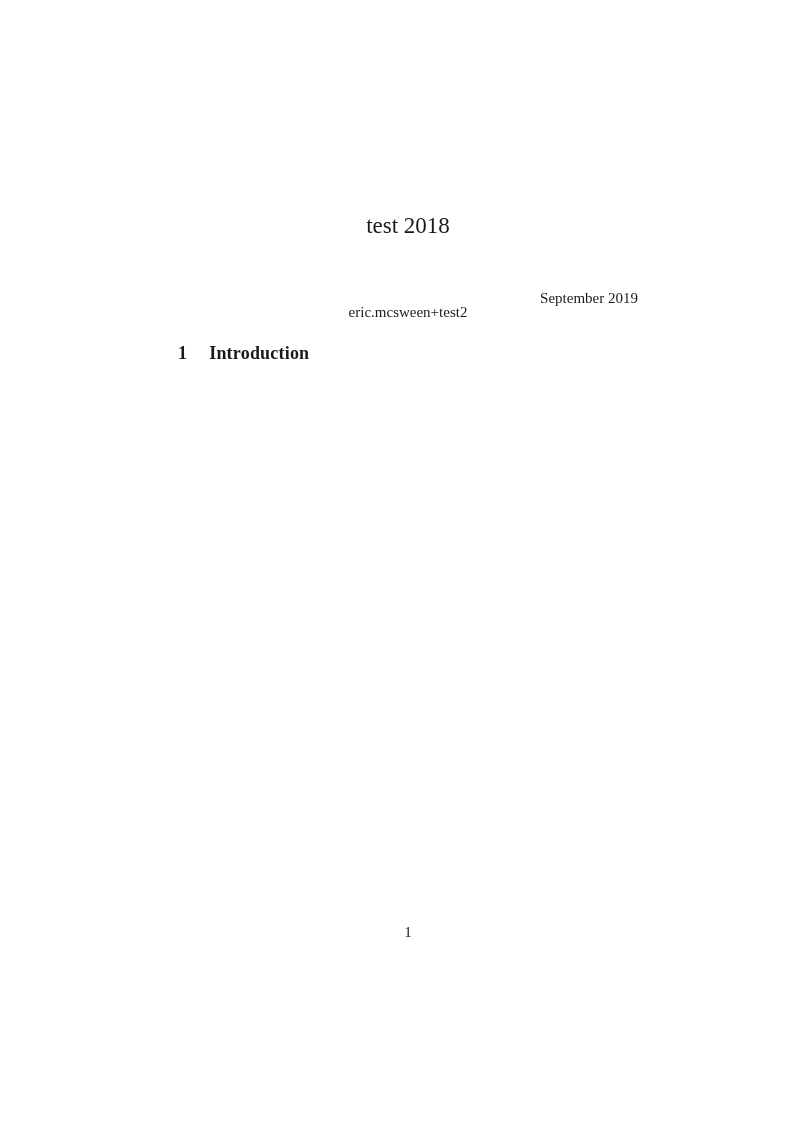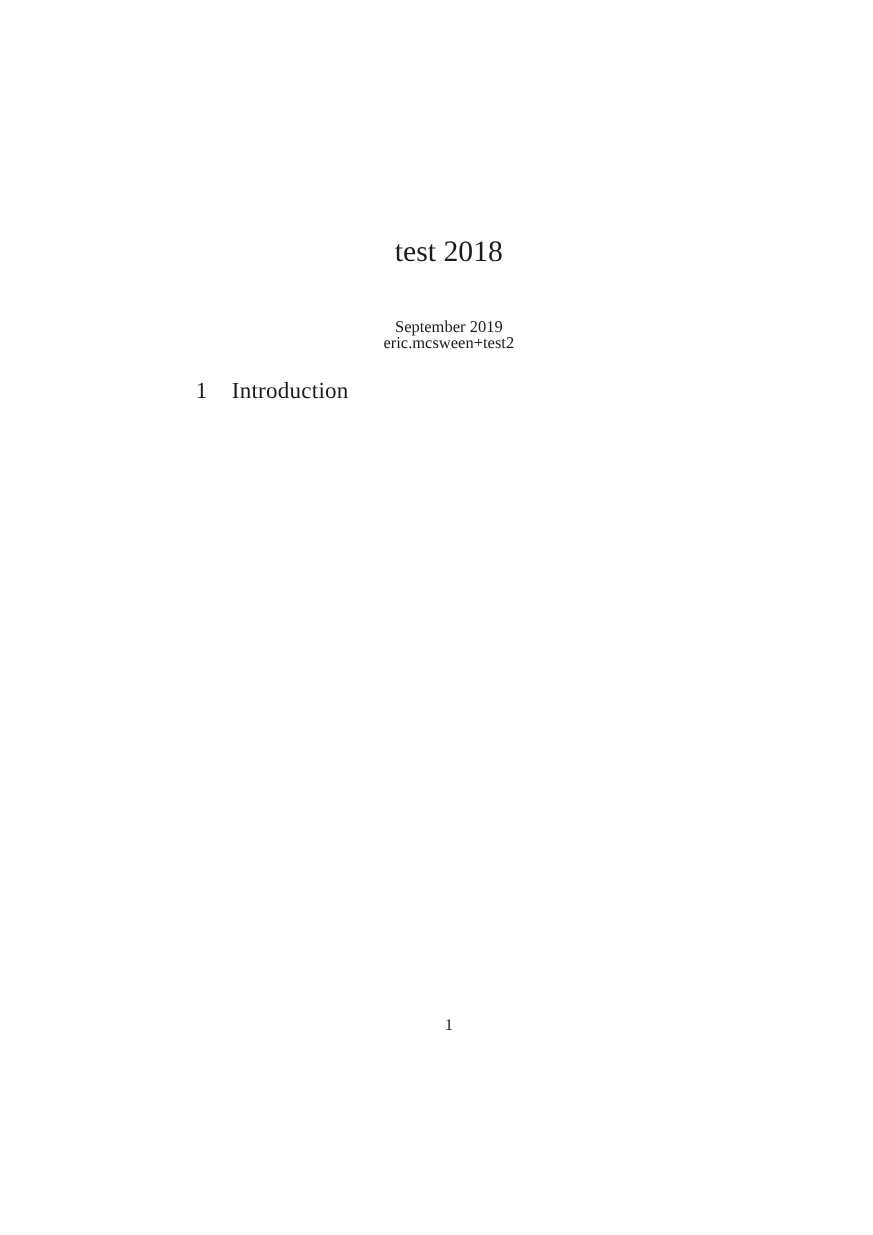--- a/index.html
+++ b/index.html
@@ -17,39 +17,39 @@
     overflow: hidden;
   }
   .text-block {
     position: absolute;
     left: 178px;
     width: 460px;
   }
   .doc-title {
     top: 213px;
     text-align: center;
-    font-size: 27px;
+    font-size: 23px;
     font-weight: normal;
   }
   .doc-author {
     top: 259px;
     text-align: center;
     font-size: 15px;
     margin-top: 45px;
   }
   .doc-date {
     top: 290px;
-    text-align: center;
+    text-align: right;
     font-size: 15px;
   }
   .section-heading {
     top: 343px;
     left: 178px;
-    font-size: 21px;
-    font-weight: normal;
+    font-size: 18px;
+    font-weight: bold;
     letter-spacing: 0.2px;
   }
   .section-number {
     display: inline-block;
     margin-right: 22px;
   }
   .page-number {
     top: 924px;
     text-align: center;
     font-size: 15px;

